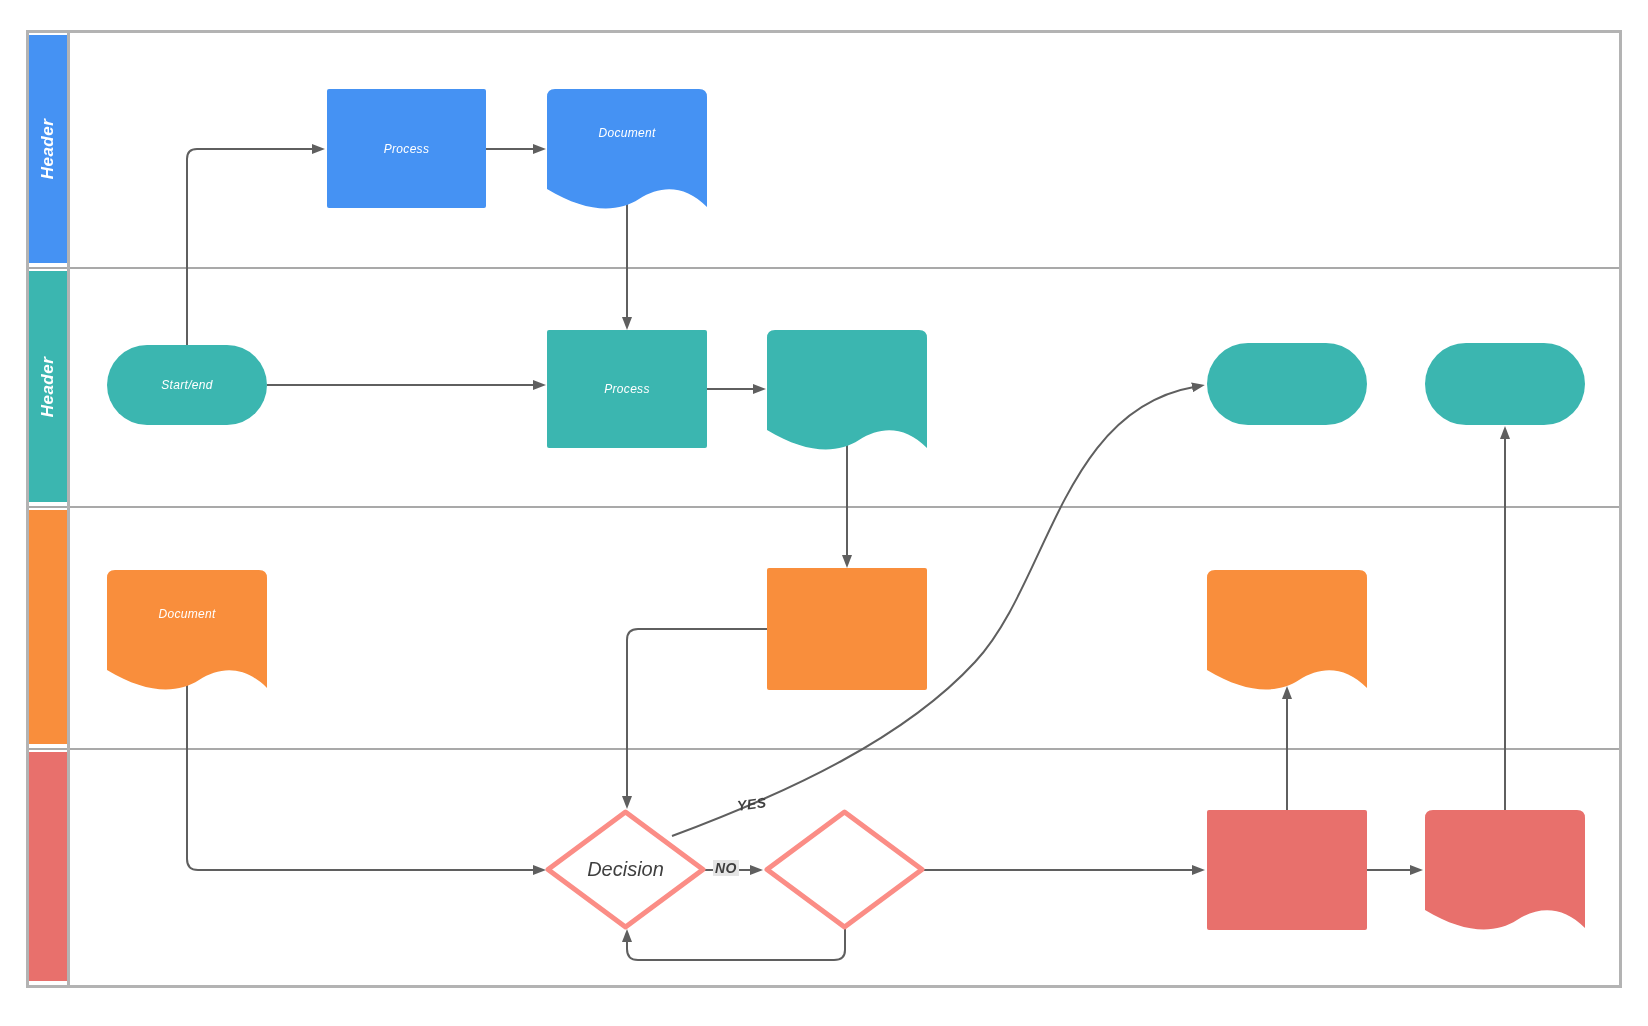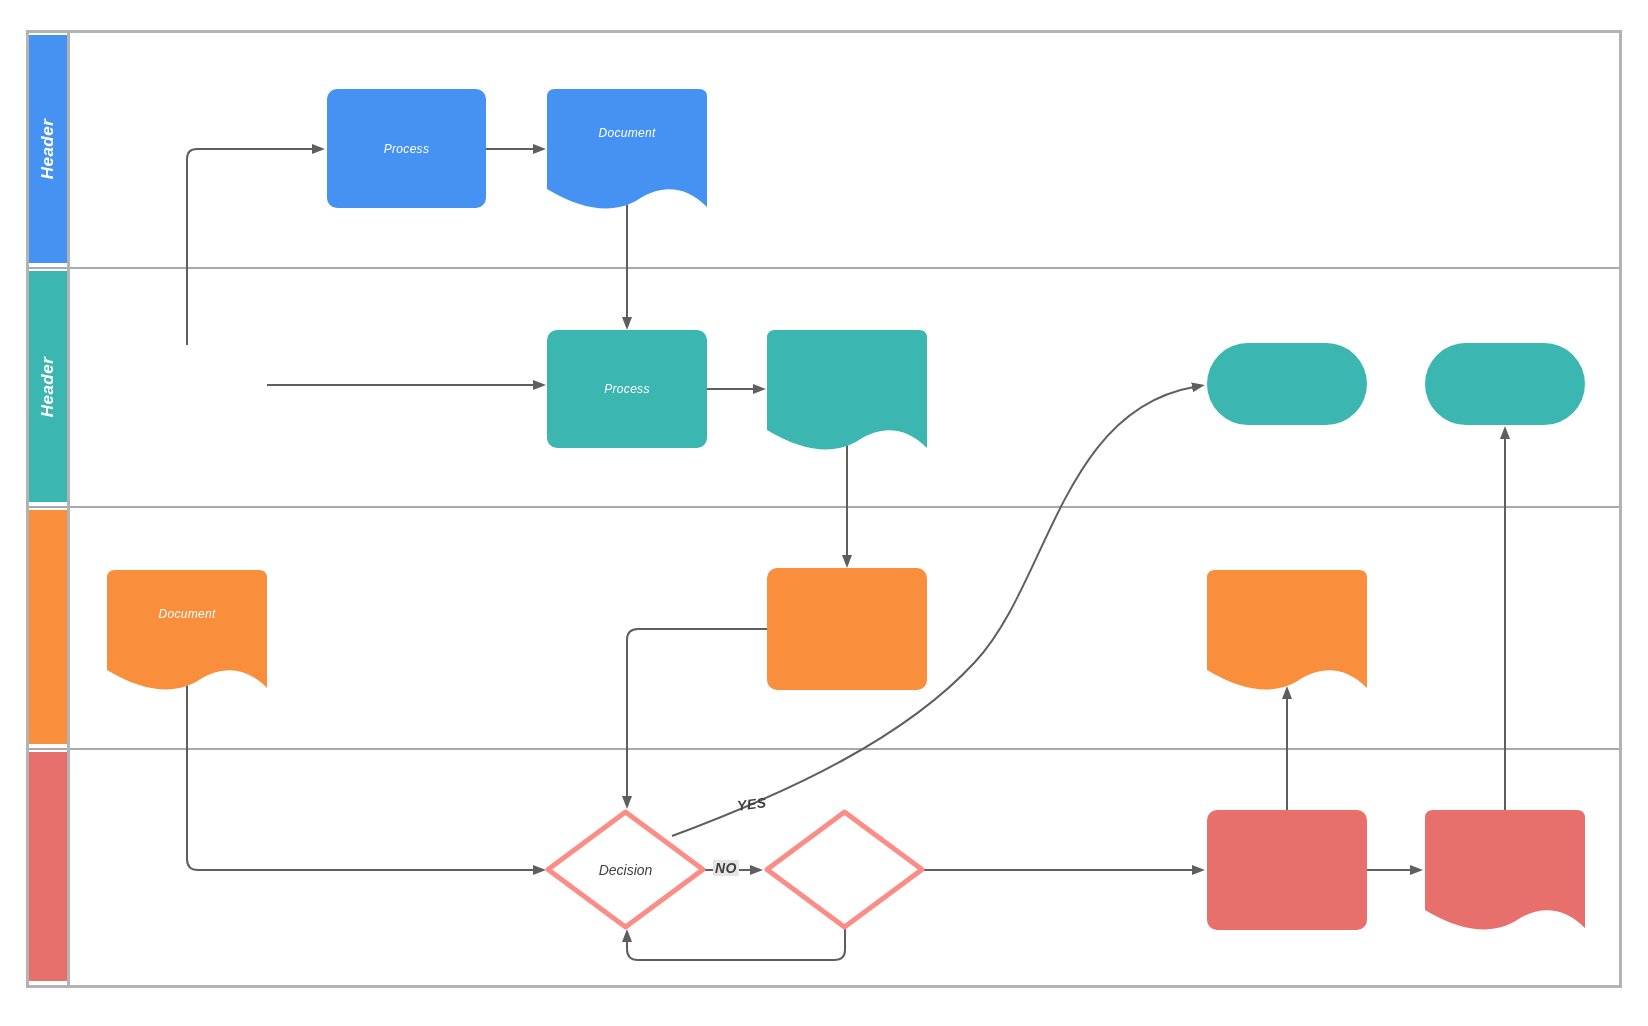--- a/index.html
+++ b/index.html
@@ -33,40 +33,40 @@
   }
   
   .wires{position:absolute;left:0;top:0;width:1648px;height:1026px;}
   .edge{fill:none;stroke:var(--connector,#5f5f5f);stroke-width:2px;}
   .arrowhead{fill:var(--connector,#5f5f5f);}
   
   .node{
     position:absolute;display:flex;align-items:center;justify-content:center;
     color:#fff;font-style:italic;font-size:12px;letter-spacing:.3px;
   }
-  .rect{border-radius:10px;}
+  .rect{border-radius:2px;}
   .stadium{border-radius:41px;}
   .f-blue{background:var(--blue,#4592f3);}
   .f-teal{background:var(--teal,#3bb6b0);}
   .f-orange{background:var(--orange,#f98e3c);}
   .f-red{background:var(--red,#e8706c);}
   .doc{background:none!important;}
   .doc svg{position:absolute;left:0;top:0;display:block;overflow:visible;}
   .doc .c-blue{fill:var(--blue,#4592f3);}
   .doc .c-teal{fill:var(--teal,#3bb6b0);}
   .doc .c-orange{fill:var(--orange,#f98e3c);}
   .doc .c-red{fill:var(--red,#e8706c);}
   .doc-label{position:absolute;left:0;right:0;top:0;height:74%;display:flex;align-items:center;justify-content:center;}
   .diamond-wrap{position:absolute;width:165px;height:125px;}
   .diamond-wrap svg{position:absolute;left:0;top:0;display:block;overflow:visible;}
   .diamond-path{fill:#ffffff;stroke:var(--diamond-stroke,#fb8d86);stroke-width:5px;stroke-linejoin:round;}
   .diamond-label{
     position:absolute;left:0;top:0;width:100%;height:100%;
     display:flex;align-items:center;justify-content:center;
-    color:var(--text-dark,#4c4c4c);font-style:italic;font-size:14px;
+    color:var(--text-dark,#4c4c4c);font-style:italic;font-size:20px;
   }
   
   .edge-label{
     position:absolute;font-weight:bold;font-style:italic;font-size:14px;
     color:var(--text-dark,#3f3f3f);letter-spacing:.5px;
   }
   .lbl-yes{left:737px;top:796px;transform:rotate(-7deg);}
   .lbl-no{left:713px;top:860px;background:#e5e5e5;padding:0 2px;}
 </style>
 </head>
@@ -124,20 +124,23 @@
   <div class="node rect f-blue" style="left:327px;top:89px;width:159px;height:119px;">
     <span>Process</span>
   </div>
   <div class="node doc" style="left:547px;top:89px;width:160px;height:120px;">
     <svg width="160" height="124" viewBox="0 0 160 124">
       <path class="c-blue" d="M 8,0 L 152,0 Q 160,0 160,8 L 160,118 C 138,96 114,96 92,110 C 70,124 40,124 0,100 L 0,8 Q 0,0 8,0 Z"></path>
     </svg>
     <span class="doc-label">Document</span>
   </div>
 
+  <div class="node stadium f-teal" style="left:107px;top:345px;width:160px;height:80px;">
+    <span>Start/end</span>
+  </div>
   <div class="node rect f-teal" style="left:547px;top:330px;width:160px;height:118px;">
     <span>Process</span>
   </div>
   <div class="node doc" style="left:767px;top:330px;width:160px;height:120px;">
     <svg width="160" height="124" viewBox="0 0 160 124">
       <path class="c-teal" d="M 8,0 L 152,0 Q 160,0 160,8 L 160,118 C 138,96 114,96 92,110 C 70,124 40,124 0,100 L 0,8 Q 0,0 8,0 Z"></path>
     </svg>
     <span class="doc-label"></span>
   </div>
   <div class="node stadium f-teal" style="left:1207px;top:343px;width:160px;height:82px;">

